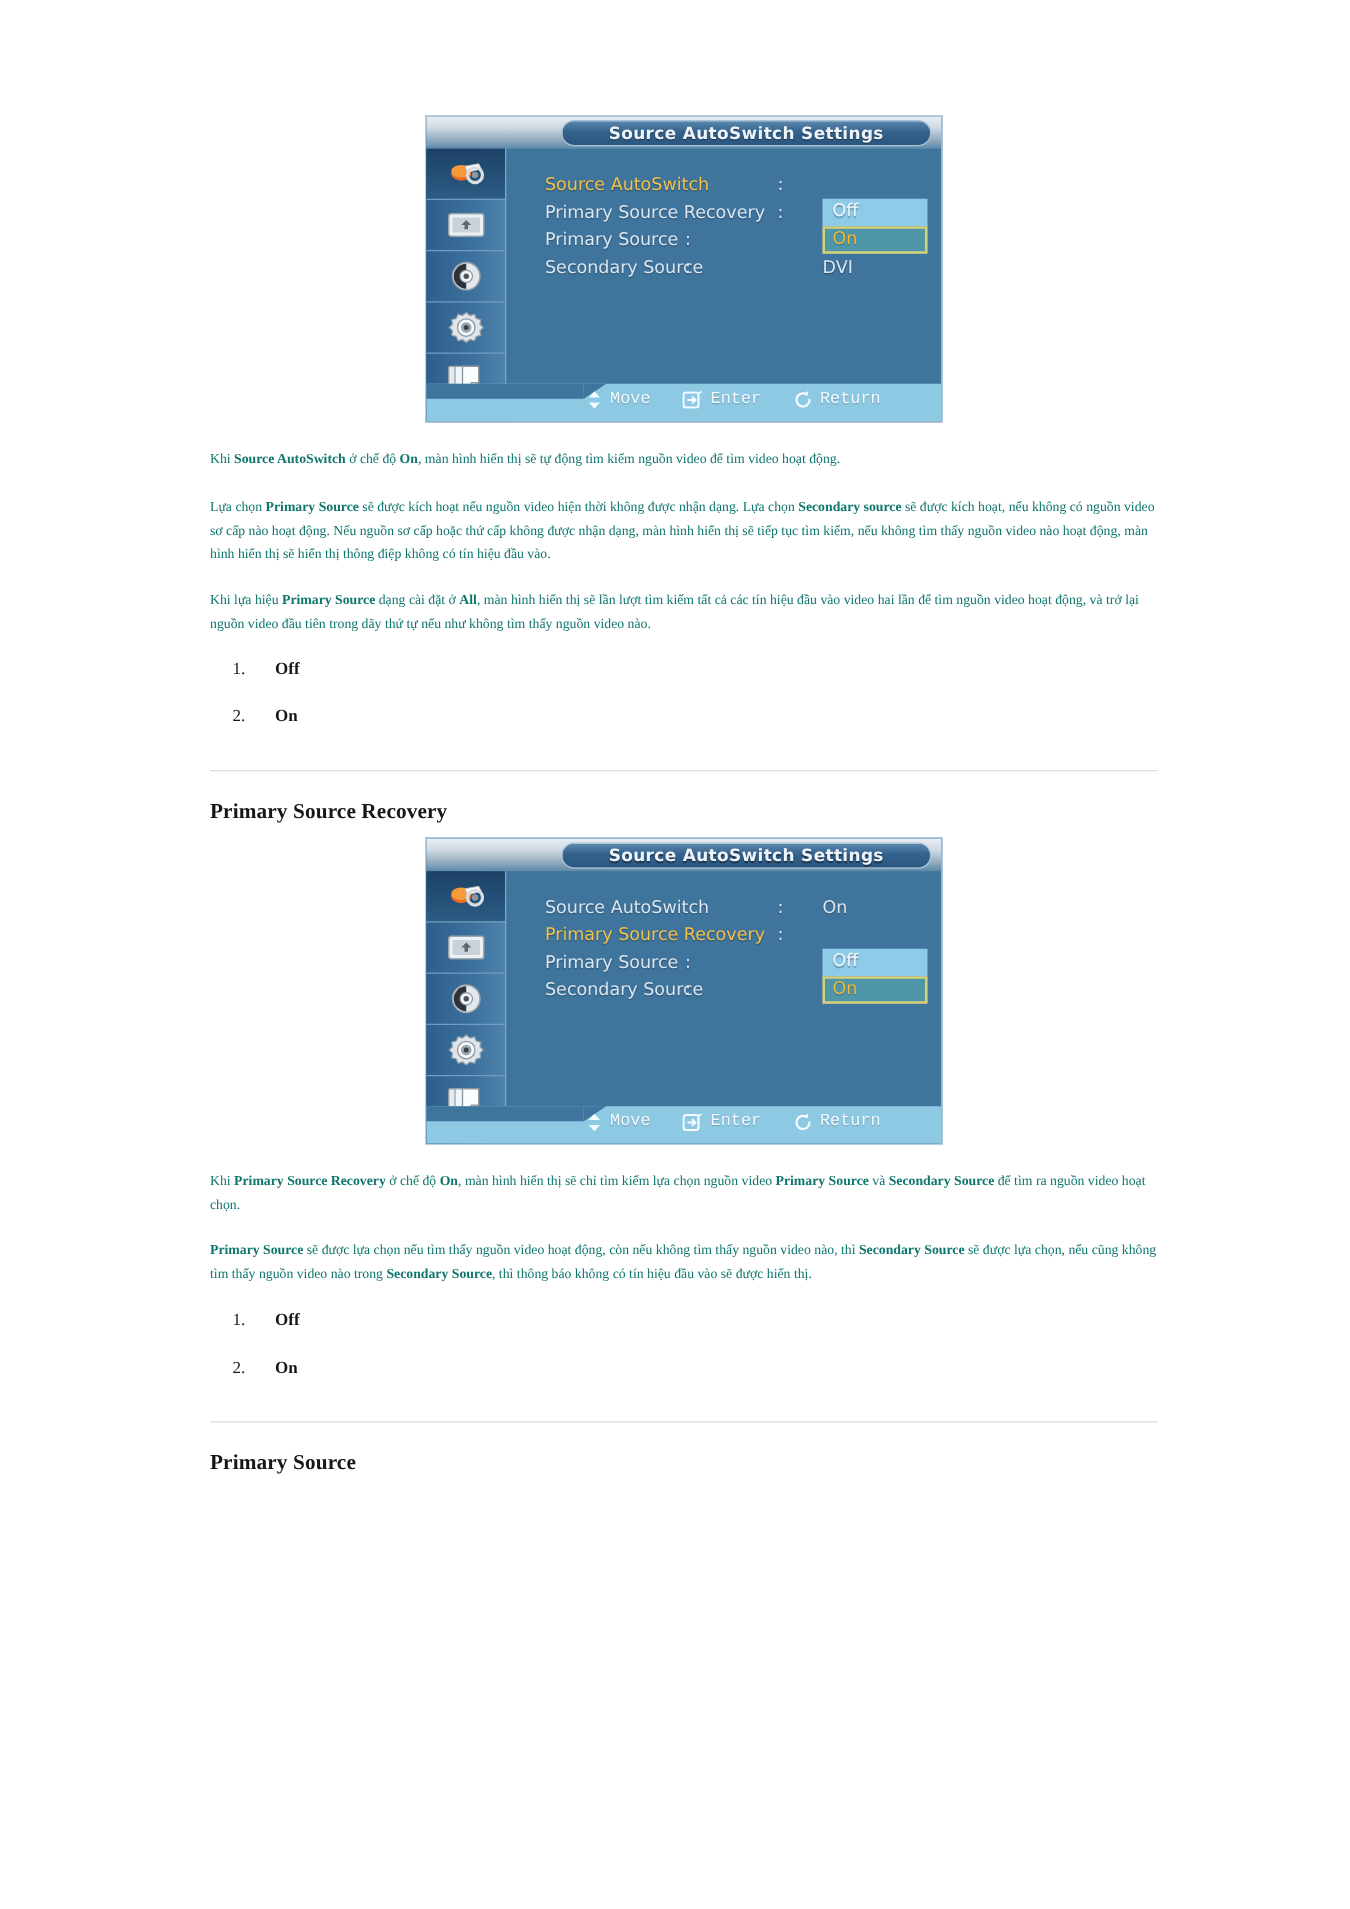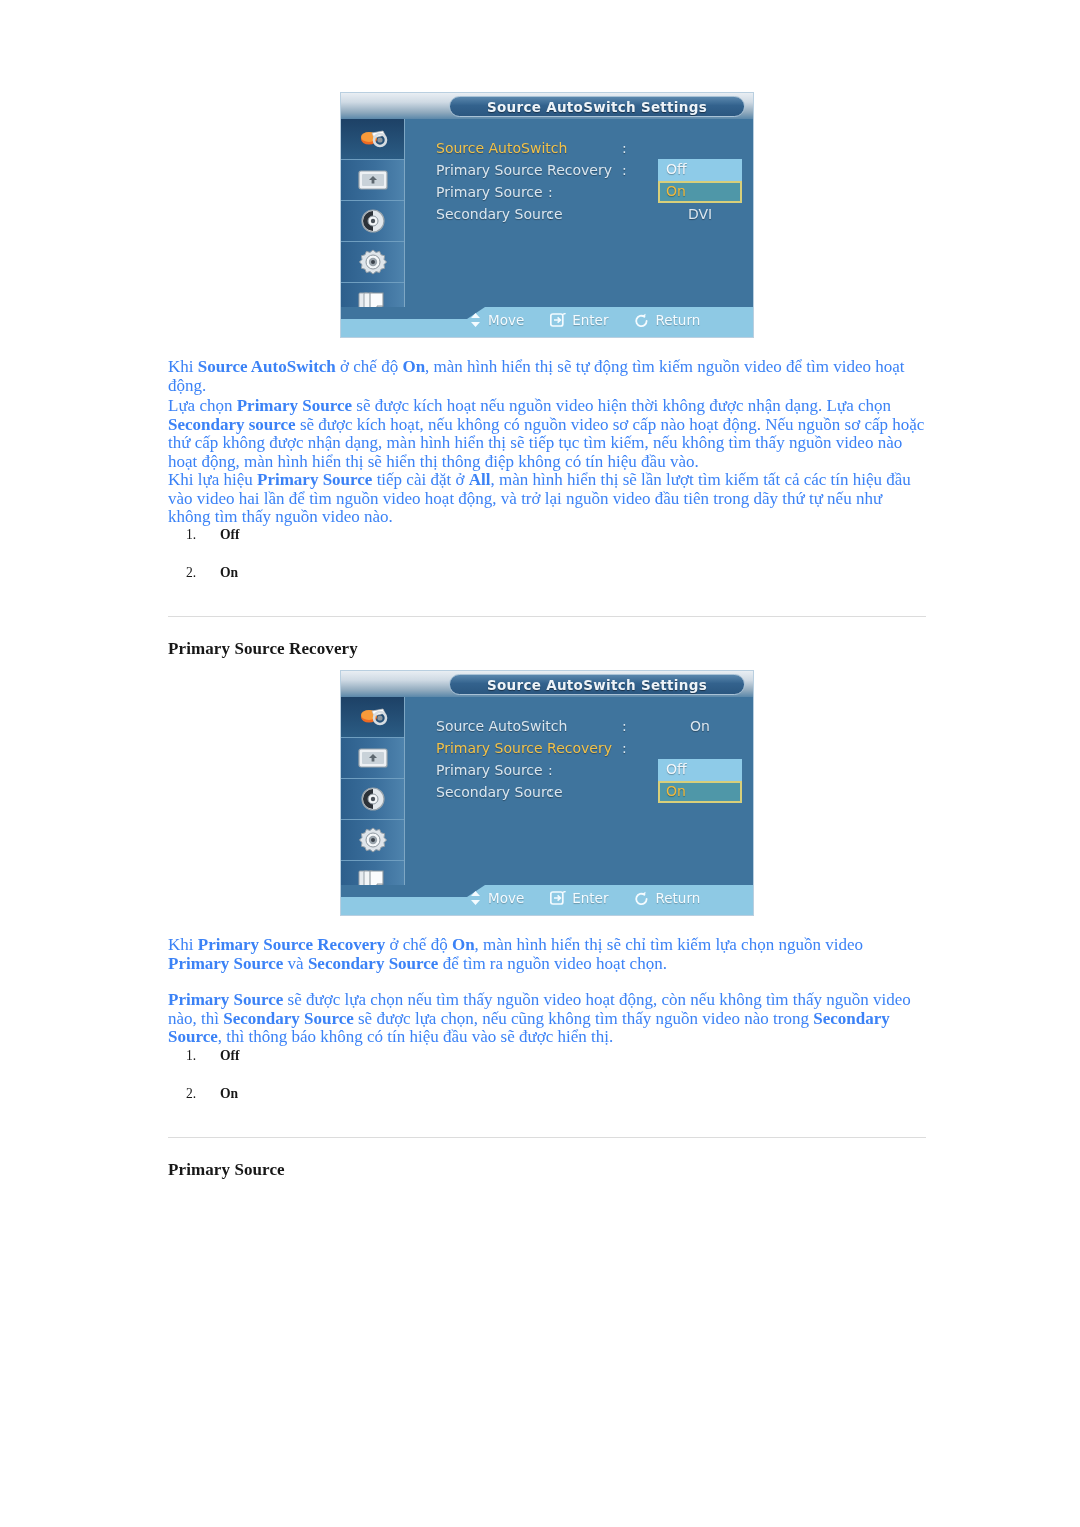--- a/index.html
+++ b/index.html
@@ -122,21 +122,20 @@
     position: absolute;
     top: 1px;
   }
   .osd-row.long .colon { left: 186px; }
   .osd-row.short .colon { left: 112px; }
   .osd-row .val {
     position: absolute;
     left: 222px;
     top: 1px;
     width: 84px;
-    text-align: center;
   }
 
   .osd-popup {
     position: absolute;
     left: 222px;
     width: 84px;
     z-index: 4;
   }
   .osd-popup .opt {
     height: 22px;
@@ -158,20 +157,21 @@
     padding-left: 6px;
   }
 
   .osd-bottombar {
     position: absolute;
     left: 0;
     right: 0;
     bottom: 0;
     height: 30px;
     background: #8ec9e4;
+    font-family: Liberation Mono, monospace;
   }
   .osd-bottombar .tabcut {
     position: absolute;
     left: 0;
     top: 0;
     width: 126px;
     height: 12px;
     background: #3f749d;
   }
   .osd-bottombar .tabcut:after {
@@ -191,25 +191,25 @@
     align-items: center;
     color: #f4fbff;
     font-size: 13.5px;
     text-shadow: 0 1px 1px rgba(0,0,0,0.25);
   }
   .osd-hint { display: flex; align-items: center; gap: 6px; }
   .osd-hint svg { display: block; }
 
   
   .para {
-    font-size: 17px;
+    font-size: 11px;
     line-height: 18.5px;
     text-align: left;
     margin: 0;
-    color: #3b82f6;
+    color: #0f766e;
   }
   .para b { font-weight: bold; }
 
   .numlist {
     margin: 0;
     padding: 0;
     list-style: none;
   }
   .numlist li {
     font-size: 13.6px;
@@ -356,21 +356,21 @@
                   <path d="M11.6 0.8 L11 4.2 L7.8 3.1 Z" fill="#f4fbff"></path>
                 </svg>
               </span>
               <span>Return</span>
             </div>
           </div>
         </div>
       </div>
       <p class="para" style="position: absolute; left: 0px; top: 358px; width: 758px;"><span>Khi </span><b>Source AutoSwitch</b><span> ở chế độ </span><b>On</b><span>, màn hình hiển thị sẽ tự động tìm kiếm nguồn video để tìm video hoạt động.</span></p>
       <p class="para" style="position: absolute; left: 0px; top: 397px; width: 758px;"><span>Lựa chọn </span><b>Primary Source</b><span> sẽ được kích hoạt nếu nguồn video hiện thời không được nhận dạng. Lựa chọn </span><b>Secondary source</b><span> sẽ được kích hoạt, nếu không có nguồn video sơ cấp nào hoạt động. Nếu nguồn sơ cấp hoặc thứ cấp không được nhận dạng, màn hình hiển thị sẽ tiếp tục tìm kiếm, nếu không tìm thấy nguồn video nào hoạt động, màn hình hiển thị sẽ hiển thị thông điệp không có tín hiệu đầu vào.</span></p>
-      <p class="para" style="position: absolute; left: 0px; top: 471px; width: 758px;"><span>Khi lựa hiệu </span><b>Primary Source</b><span> tiếp cài đặt ở </span><b>All</b><span>, màn hình hiển thị sẽ lần lượt tìm kiếm tất cả các tín hiệu đầu vào video hai lần để tìm nguồn video hoạt động, và trở lại nguồn video đầu tiên trong dãy thứ tự nếu như không tìm thấy nguồn video nào.</span></p>
+      <p class="para" style="position: absolute; left: 0px; top: 471px; width: 758px;"><span>Khi lựa hiệu </span><b>Primary Source</b><span> dạng cài đặt ở </span><b>All</b><span>, màn hình hiển thị sẽ lần lượt tìm kiếm tất cả các tín hiệu đầu vào video hai lần để tìm nguồn video hoạt động, và trở lại nguồn video đầu tiên trong dãy thứ tự nếu như không tìm thấy nguồn video nào.</span></p>
       <ol class="numlist" style="position: absolute; left: 0px; top: 527px;">
         <li style="margin-bottom: 22px;"><span class="num">1.</span><span>Off</span></li>
         <li style="margin-bottom: 0px;"><span class="num">2.</span><span>On</span></li>
       </ol>
       <hr class="rule" style="position: absolute; left: 0px; top: 616px;">
       <h2 class="h2" style="position: absolute; left: 0px; top: 639px;">Primary Source Recovery</h2>
       <div class="osd" style="position: absolute; left: 172px; top: 670px;">
         <div class="osd-topstrip"></div>
         <div class="osd-title-pill">Source AutoSwitch Settings</div>
         <div class="osd-sidebar">

